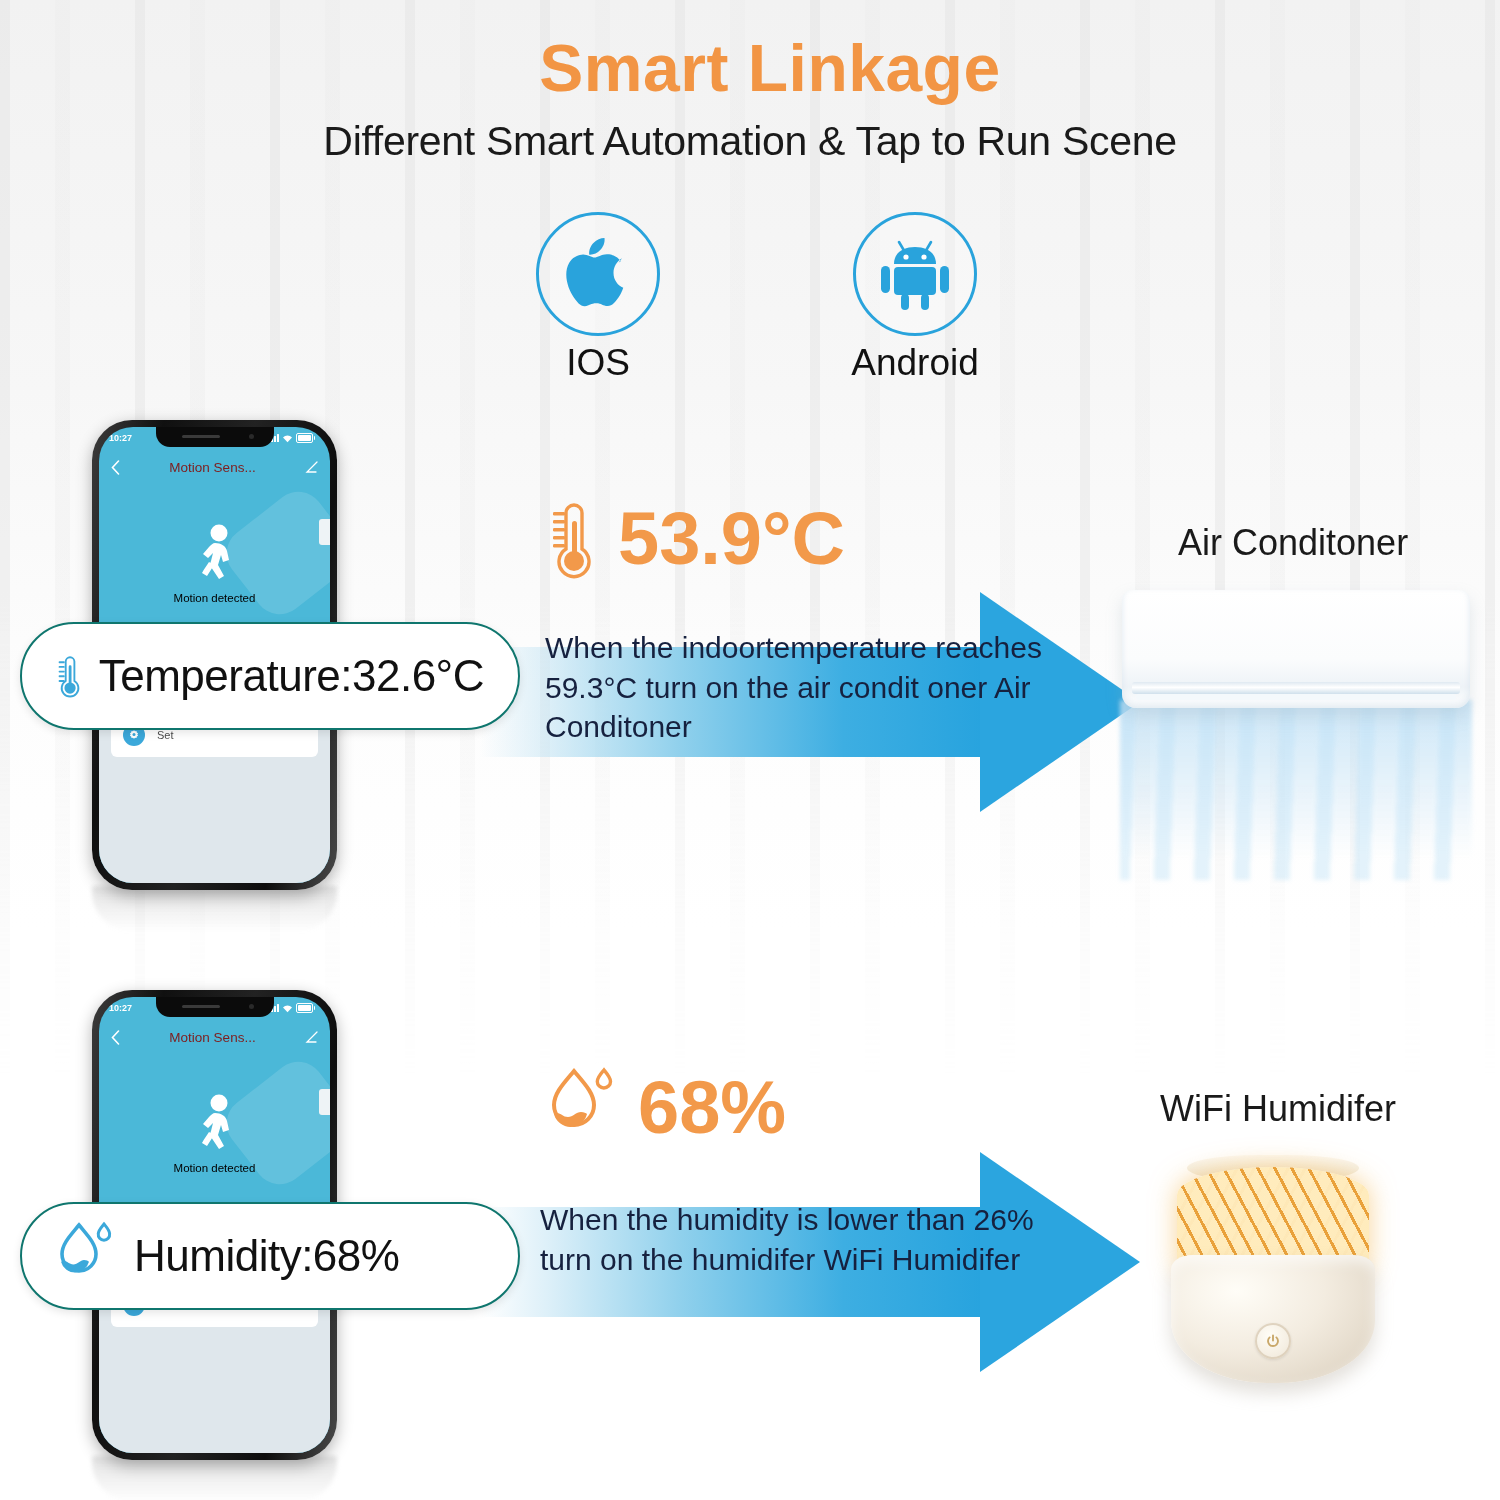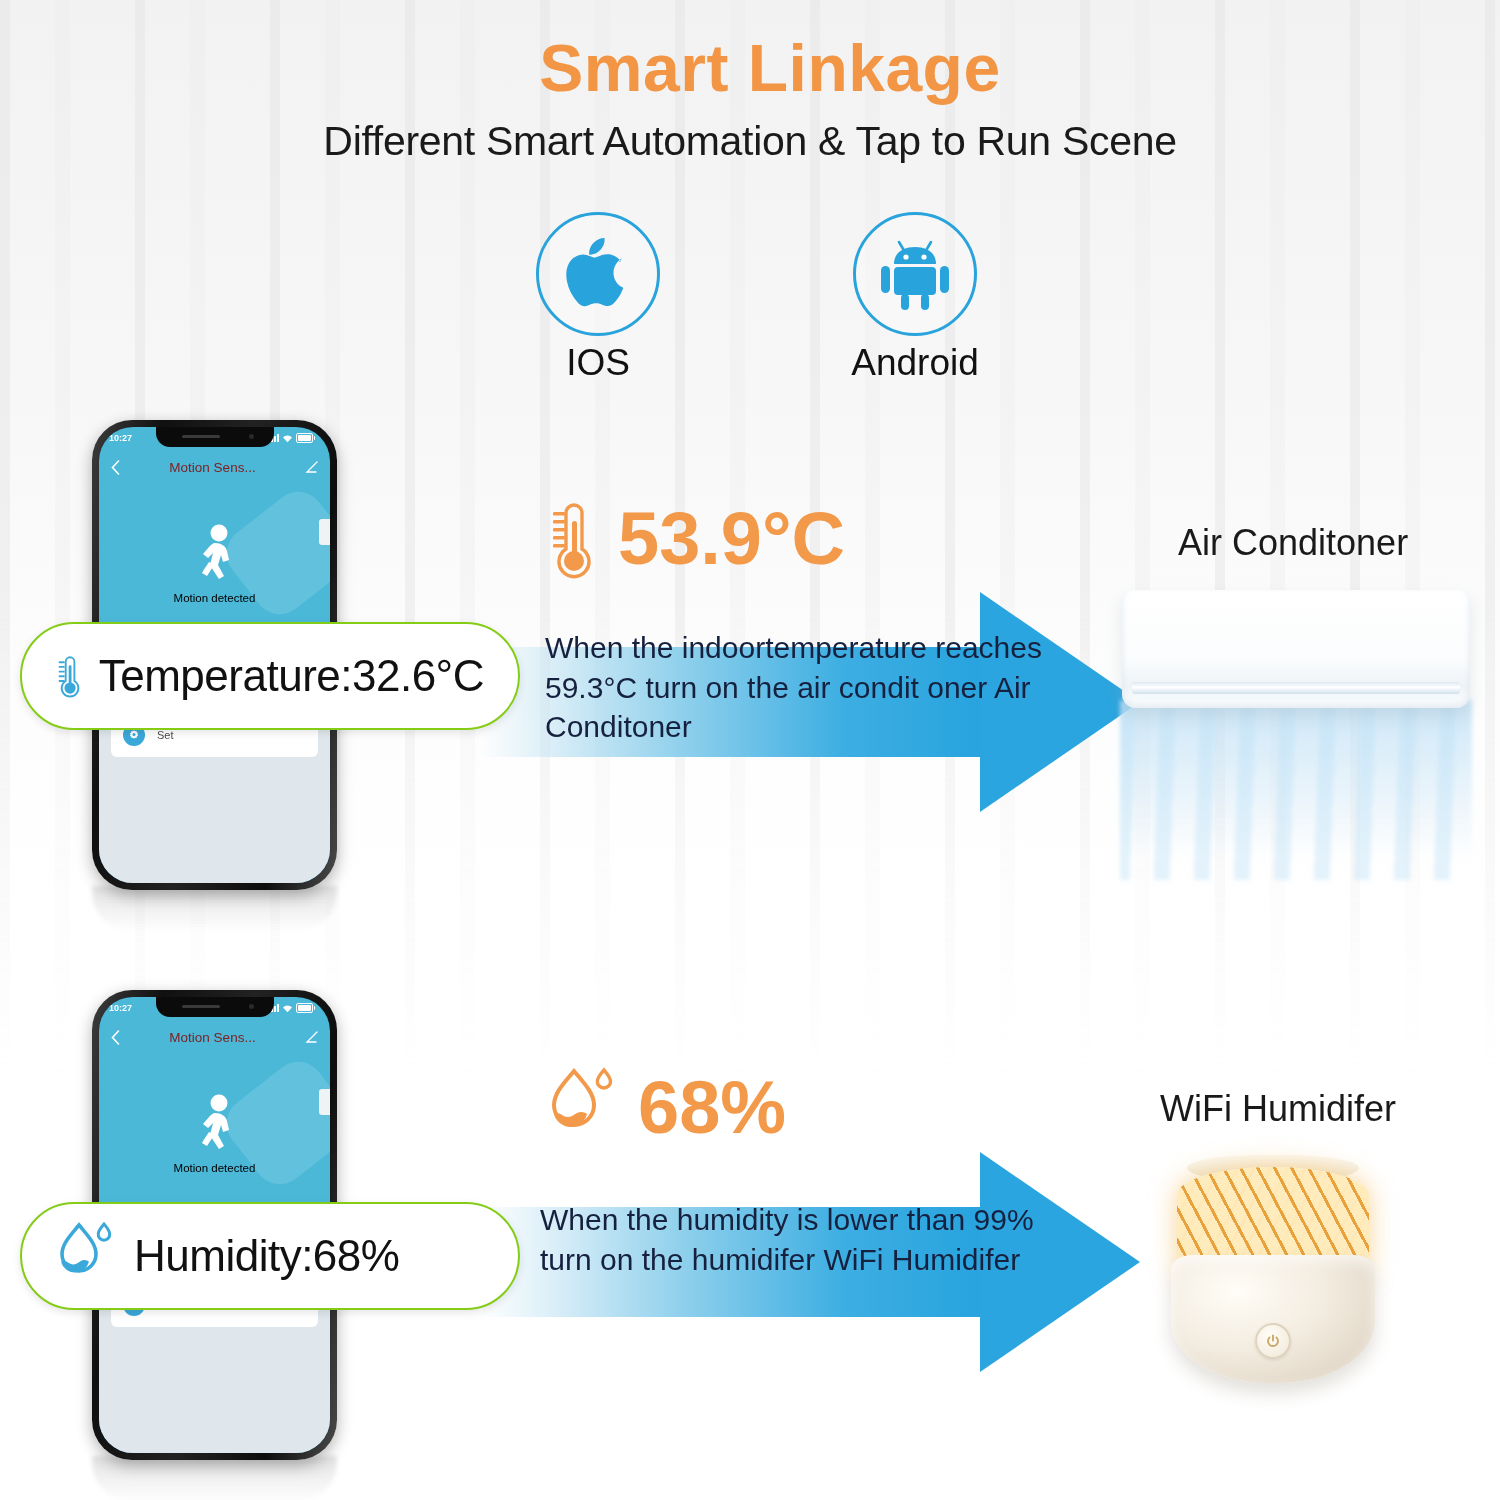--- a/index.html
+++ b/index.html
@@ -149,21 +149,21 @@
   #arrow-text-2{left:540px;top:1200px;}
 
   
   .readout{position:absolute;display:flex;align-items:center;gap:18px;}
   .readout .val{font-size:74px;font-weight:bold;color:#F2994A;line-height:1;}
   #readout-temp{left:548px;top:495px;}
   #readout-hum{left:548px;top:1065px;}
 
   
   .pill{
-    position:absolute;background:#fff;border:2px solid #84cc16;border-radius:60px;
+    position:absolute;background:#fff;border:2px solid #0f766e;border-radius:60px;
     height:108px;display:flex;align-items:center;padding:0 34px;box-sizing:border-box;
     box-shadow:0 3px 9px rgba(0,0,0,.10);z-index:6;
   }
   .pill .ptx{font-size:44px;color:#111;margin-left:16px;letter-spacing:-.5px;}
   #pill-temp{left:20px;top:622px;width:500px;}
   #pill-hum{left:20px;top:1202px;width:500px;}
 
   
   .dev-label{position:absolute;font-size:36px;color:#1a1a1a;}
   #label-ac{left:1178px;top:522px;}
@@ -436,21 +436,21 @@
 <div id="ac-air"></div>
 <div id="ac-unit">
   <div class="vent"></div>
   <div class="vlip"></div>
 </div>
 
 <div class="arrow" id="arrow-2">
   <div class="shaft"></div>
   <div class="head"></div>
 </div>
-<div class="arrow-text" id="arrow-text-2">When the humidity is lower than 99% turn on the humidifer WiFi Humidifer</div>
+<div class="arrow-text" id="arrow-text-2">When the humidity is lower than 26% turn on the humidifer WiFi Humidifer</div>
 
 <div class="readout" id="readout-hum">
   <svg width="72" height="86" viewBox="0 0 72 86">
     <path d="M26 6c10 12 20 22 20 34A20 20 0 1 1 6 40C6 28 16 18 26 6z" fill="none" stroke="#F2994A" stroke-width="4"></path>
     <path d="M9 48c4 0 6 4 11 4s8-5 13-5c3 0 5 1 6 2a17 17 0 0 1-33 0 10 10 0 0 1 3-1z" fill="#F2994A"></path>
     <path d="M56 5c3.5 4.2 6.5 7.6 6.5 11.4a6.6 6.6 0 1 1-13.2 0C49.3 12.6 52.4 9.2 56 5z" fill="none" stroke="#F2994A" stroke-width="3.4"></path>
   </svg>
   <span class="val">68%</span>
 </div>
 

